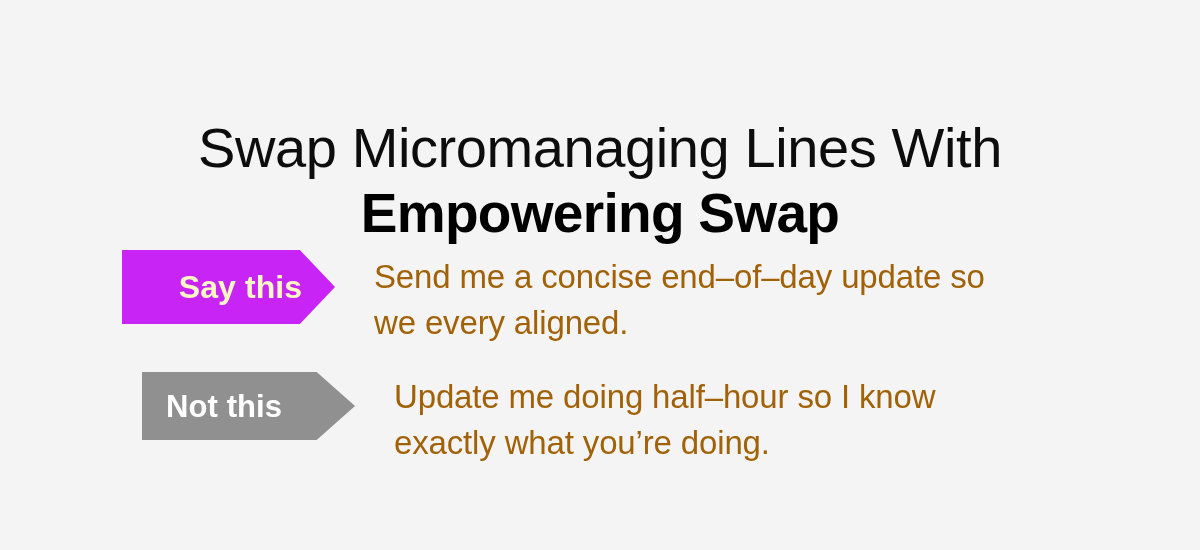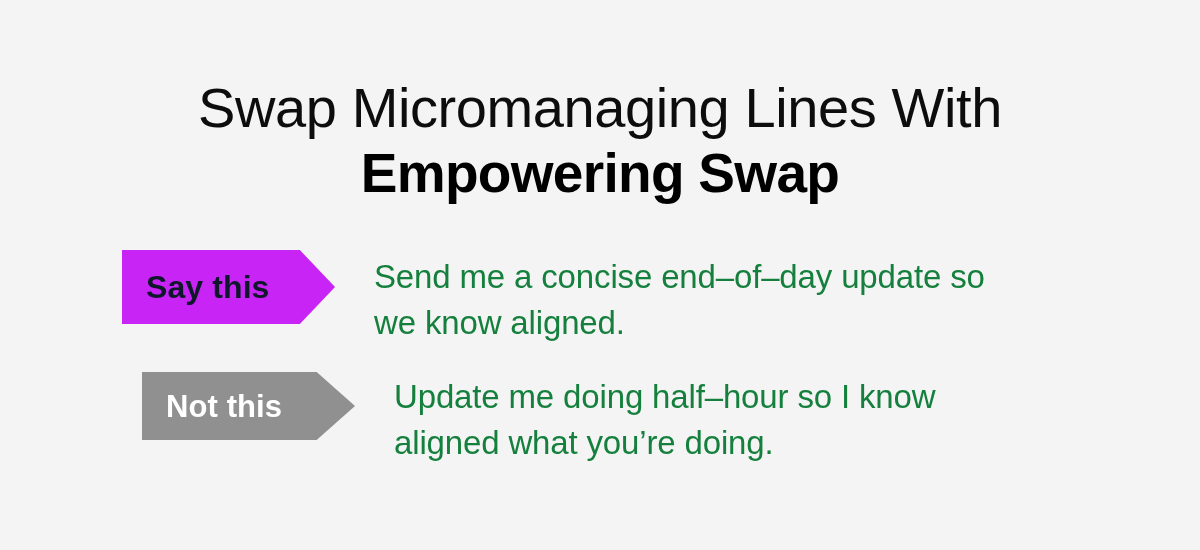--- a/index.html
+++ b/index.html
@@ -33,20 +33,21 @@
     text-align: center;
     color: #0b0b0b;
   }
   .heading-line-1 {
     display: block;
     font-size: 56px;
     font-weight: 400;
     letter-spacing: -0.4px;
     line-height: 64px;
     color: #0d0d0d;
+    margin-top: 40px;
   }
   .heading-line-2 {
     display: block;
     font-size: 55px;
     font-weight: 700;
     letter-spacing: -0.7px;
     line-height: 66px;
     color: #000000;
   }
 
@@ -98,21 +99,21 @@
   .tag-label {
     display: inline-block;
     line-height: 1;
   }
 
   
   .copy {
     margin-left: 39px;
     flex: 0 0 auto;
     width: 700px;
-    color: #15803d;
+    color: #a16207;
     font-size: 33px;
     font-weight: 400;
     line-height: 46px;
     letter-spacing: -0.15px;
     padding-top: 4px;
   }
   .copy-line {
     display: block;
     white-space: nowrap;
   }
@@ -123,35 +124,35 @@
 
 <div class="canvas" style="background: rgb(245, 244, 244);">
 
   <h1 class="heading">
     <span class="heading-line-1">Swap Micromanaging Lines With</span>
     <span class="heading-line-2">Empowering Swap</span>
   </h1>
 
   <div class="row row-say">
     <div class="tag-wrap">
-      <div class="tag tag-say" style="background: rgb(199, 36, 245); color: #0f172a;">
+      <div class="tag tag-say" style="background: rgb(199, 36, 245); color: #fef9c3; justify-content: center;">
         <span class="tag-label">Say this</span>
       </div>
     </div>
     <div class="copy">
       <span class="copy-line">Send me a concise end–of–day update so</span>
-      <span class="copy-line">we know aligned.</span>
+      <span class="copy-line">we every aligned.</span>
     </div>
   </div>
 
   <div class="row row-not">
     <div class="tag-wrap">
       <div class="tag tag-not" style="background: rgb(144, 144, 144); color: rgb(255, 255, 255);">
         <span class="tag-label">Not this</span>
       </div>
     </div>
     <div class="copy copy-not">
       <span class="copy-line">Update me doing half–hour so I know</span>
-      <span class="copy-line">aligned what you’re doing.</span>
+      <span class="copy-line">exactly what you’re doing.</span>
     </div>
   </div>
 
 </div>
 
 </body></html>

